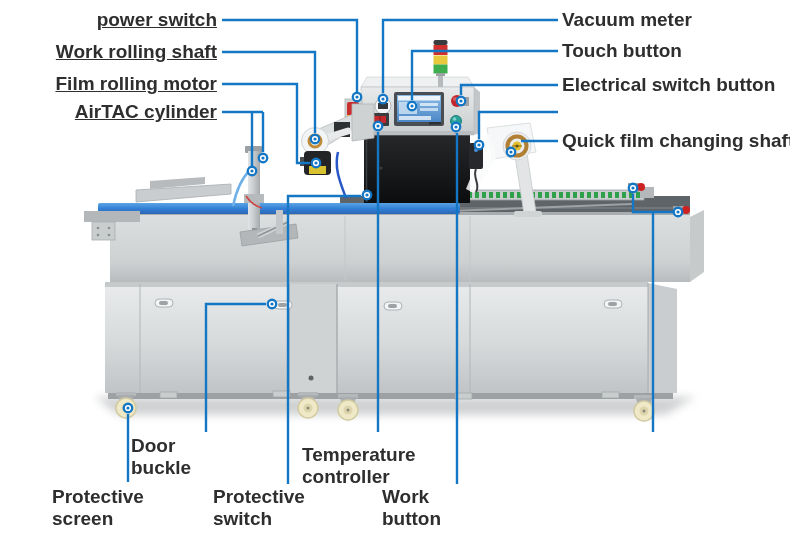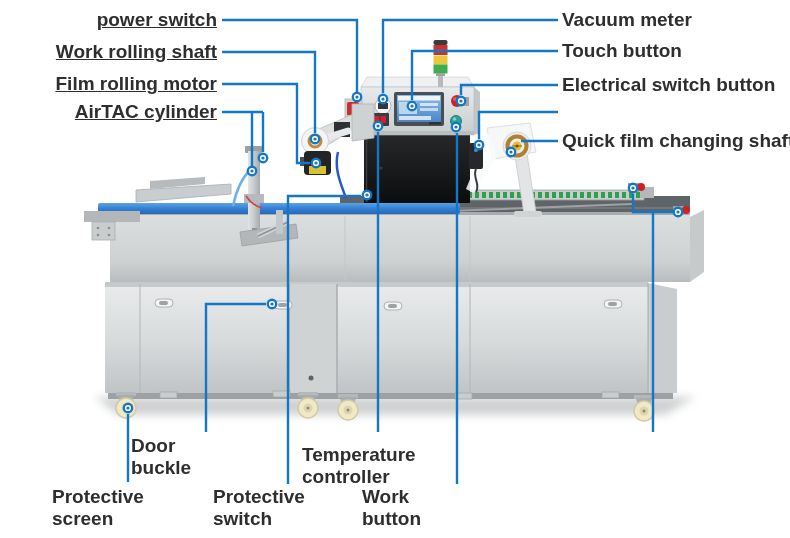--- a/index.html
+++ b/index.html
@@ -329,20 +329,20 @@
     <div>buckle</div>
   </div>
   <div class="callout-label bottom-col" style="left:213px;top:486px;">
     <div>Protective</div>
     <div>switch</div>
   </div>
   <div class="callout-label bottom-col" style="left:302px;top:444px;">
     <div>Temperature</div>
     <div>controller</div>
   </div>
-  <div class="callout-label bottom-col" style="left:362px;top:486px;">
+  <div class="callout-label bottom-col" style="left:382px;top:486px;">
     <div>Work</div>
     <div>button</div>
   </div>
   <div class="callout-label bottom-col" style="left:577px;top:435px;">
   </div>
 
 </div>
 
 </body></html>

